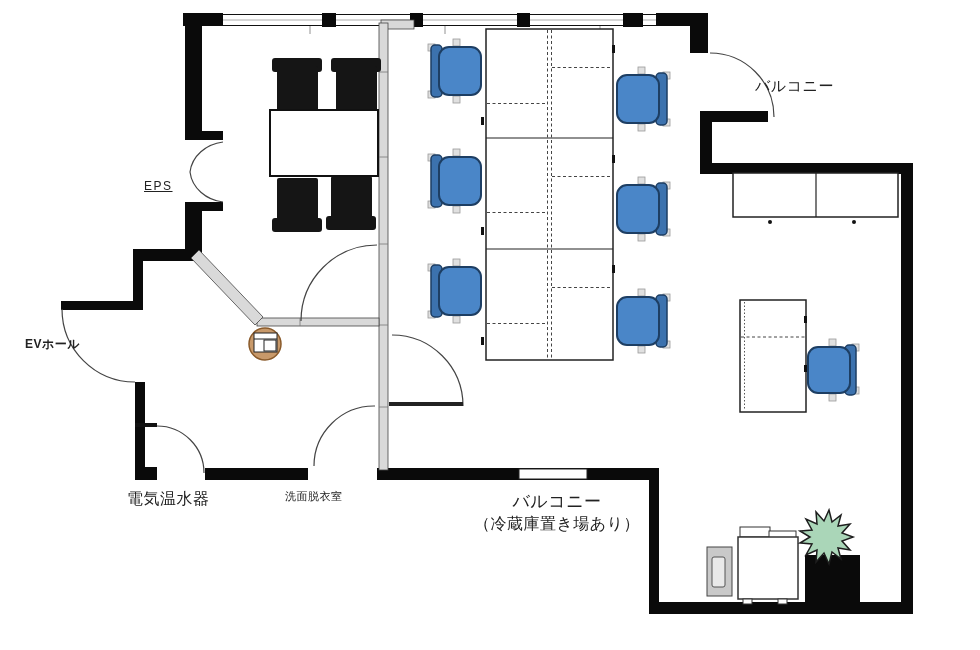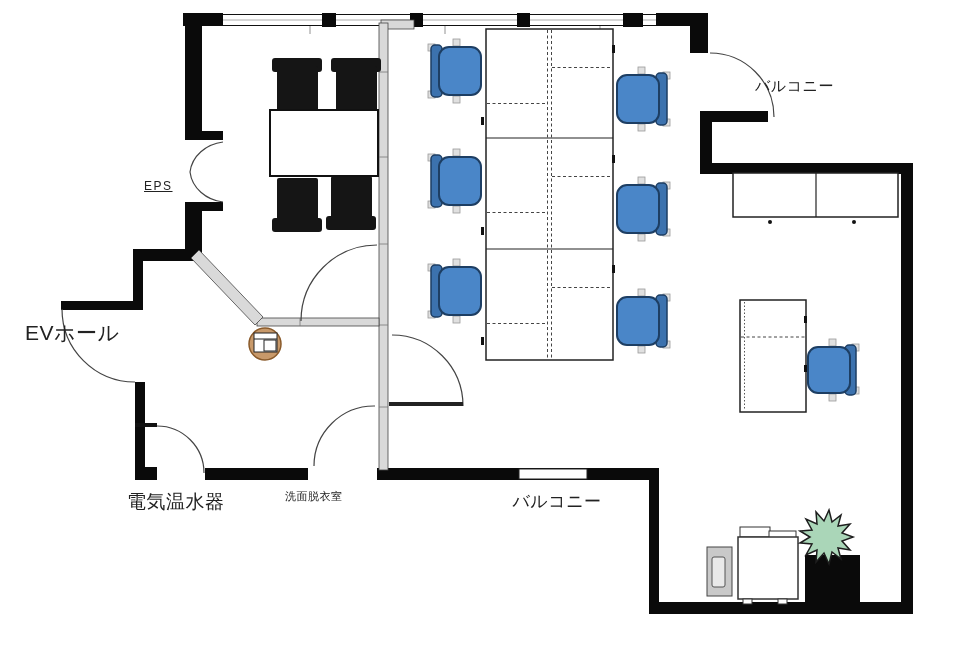--- a/index.html
+++ b/index.html
@@ -3,23 +3,23 @@
 <meta charset="utf-8">
 <style>
   html,body{margin:0;padding:0;background:#fff;}
   .stage{
     position:relative;width:980px;height:650px;background:#fff;overflow:hidden;
     font-family:"Liberation Sans","DejaVu Sans",sans-serif;color:#222;
   }
   .stage svg{position:absolute;left:0;top:0;}
   .plan-label{position:absolute;white-space:nowrap;color:#222;letter-spacing:.5px;}
   .lbl-eps{left:144px;top:179px;font-size:12px;letter-spacing:1.5px;text-decoration:underline;}
-  .lbl-ev{left:25px;top:319px;font-size:21px;}
+  .lbl-ev{left:25px;top:336px;font-size:12px;font-weight:bold;}
   .lbl-balcony{left:755px;top:77px;font-size:15px;}
-  .lbl-heater{left:127px;top:489px;font-size:19px;}
+  .lbl-heater{left:127px;top:489px;font-size:16px;}
   .lbl-washroom{left:285px;top:489px;font-size:11px;}
   .lbl-kitchen{left:462px;top:490px;width:190px;text-align:center;font-size:17px;}
   .lbl-kitchen .note{font-size:16px;margin-top:1px;}
 </style>
 </head>
 <body>
 
 <div class="stage">
 
 <svg width="980" height="650" viewBox="0 0 980 650">
@@ -232,15 +232,16 @@
 
 </svg>
 
 <div class="plan-label lbl-eps">EPS</div>
 <div class="plan-label lbl-ev">EVホール</div>
 <div class="plan-label lbl-balcony">バルコニー</div>
 <div class="plan-label lbl-heater">電気温水器</div>
 <div class="plan-label lbl-washroom">洗面脱衣室</div>
 <div class="plan-label lbl-kitchen">
   <div>バルコニー</div>
+  <div class="note">（冷蔵庫置き場あり）</div>
 </div>
 
 </div>
 
 </body></html>

